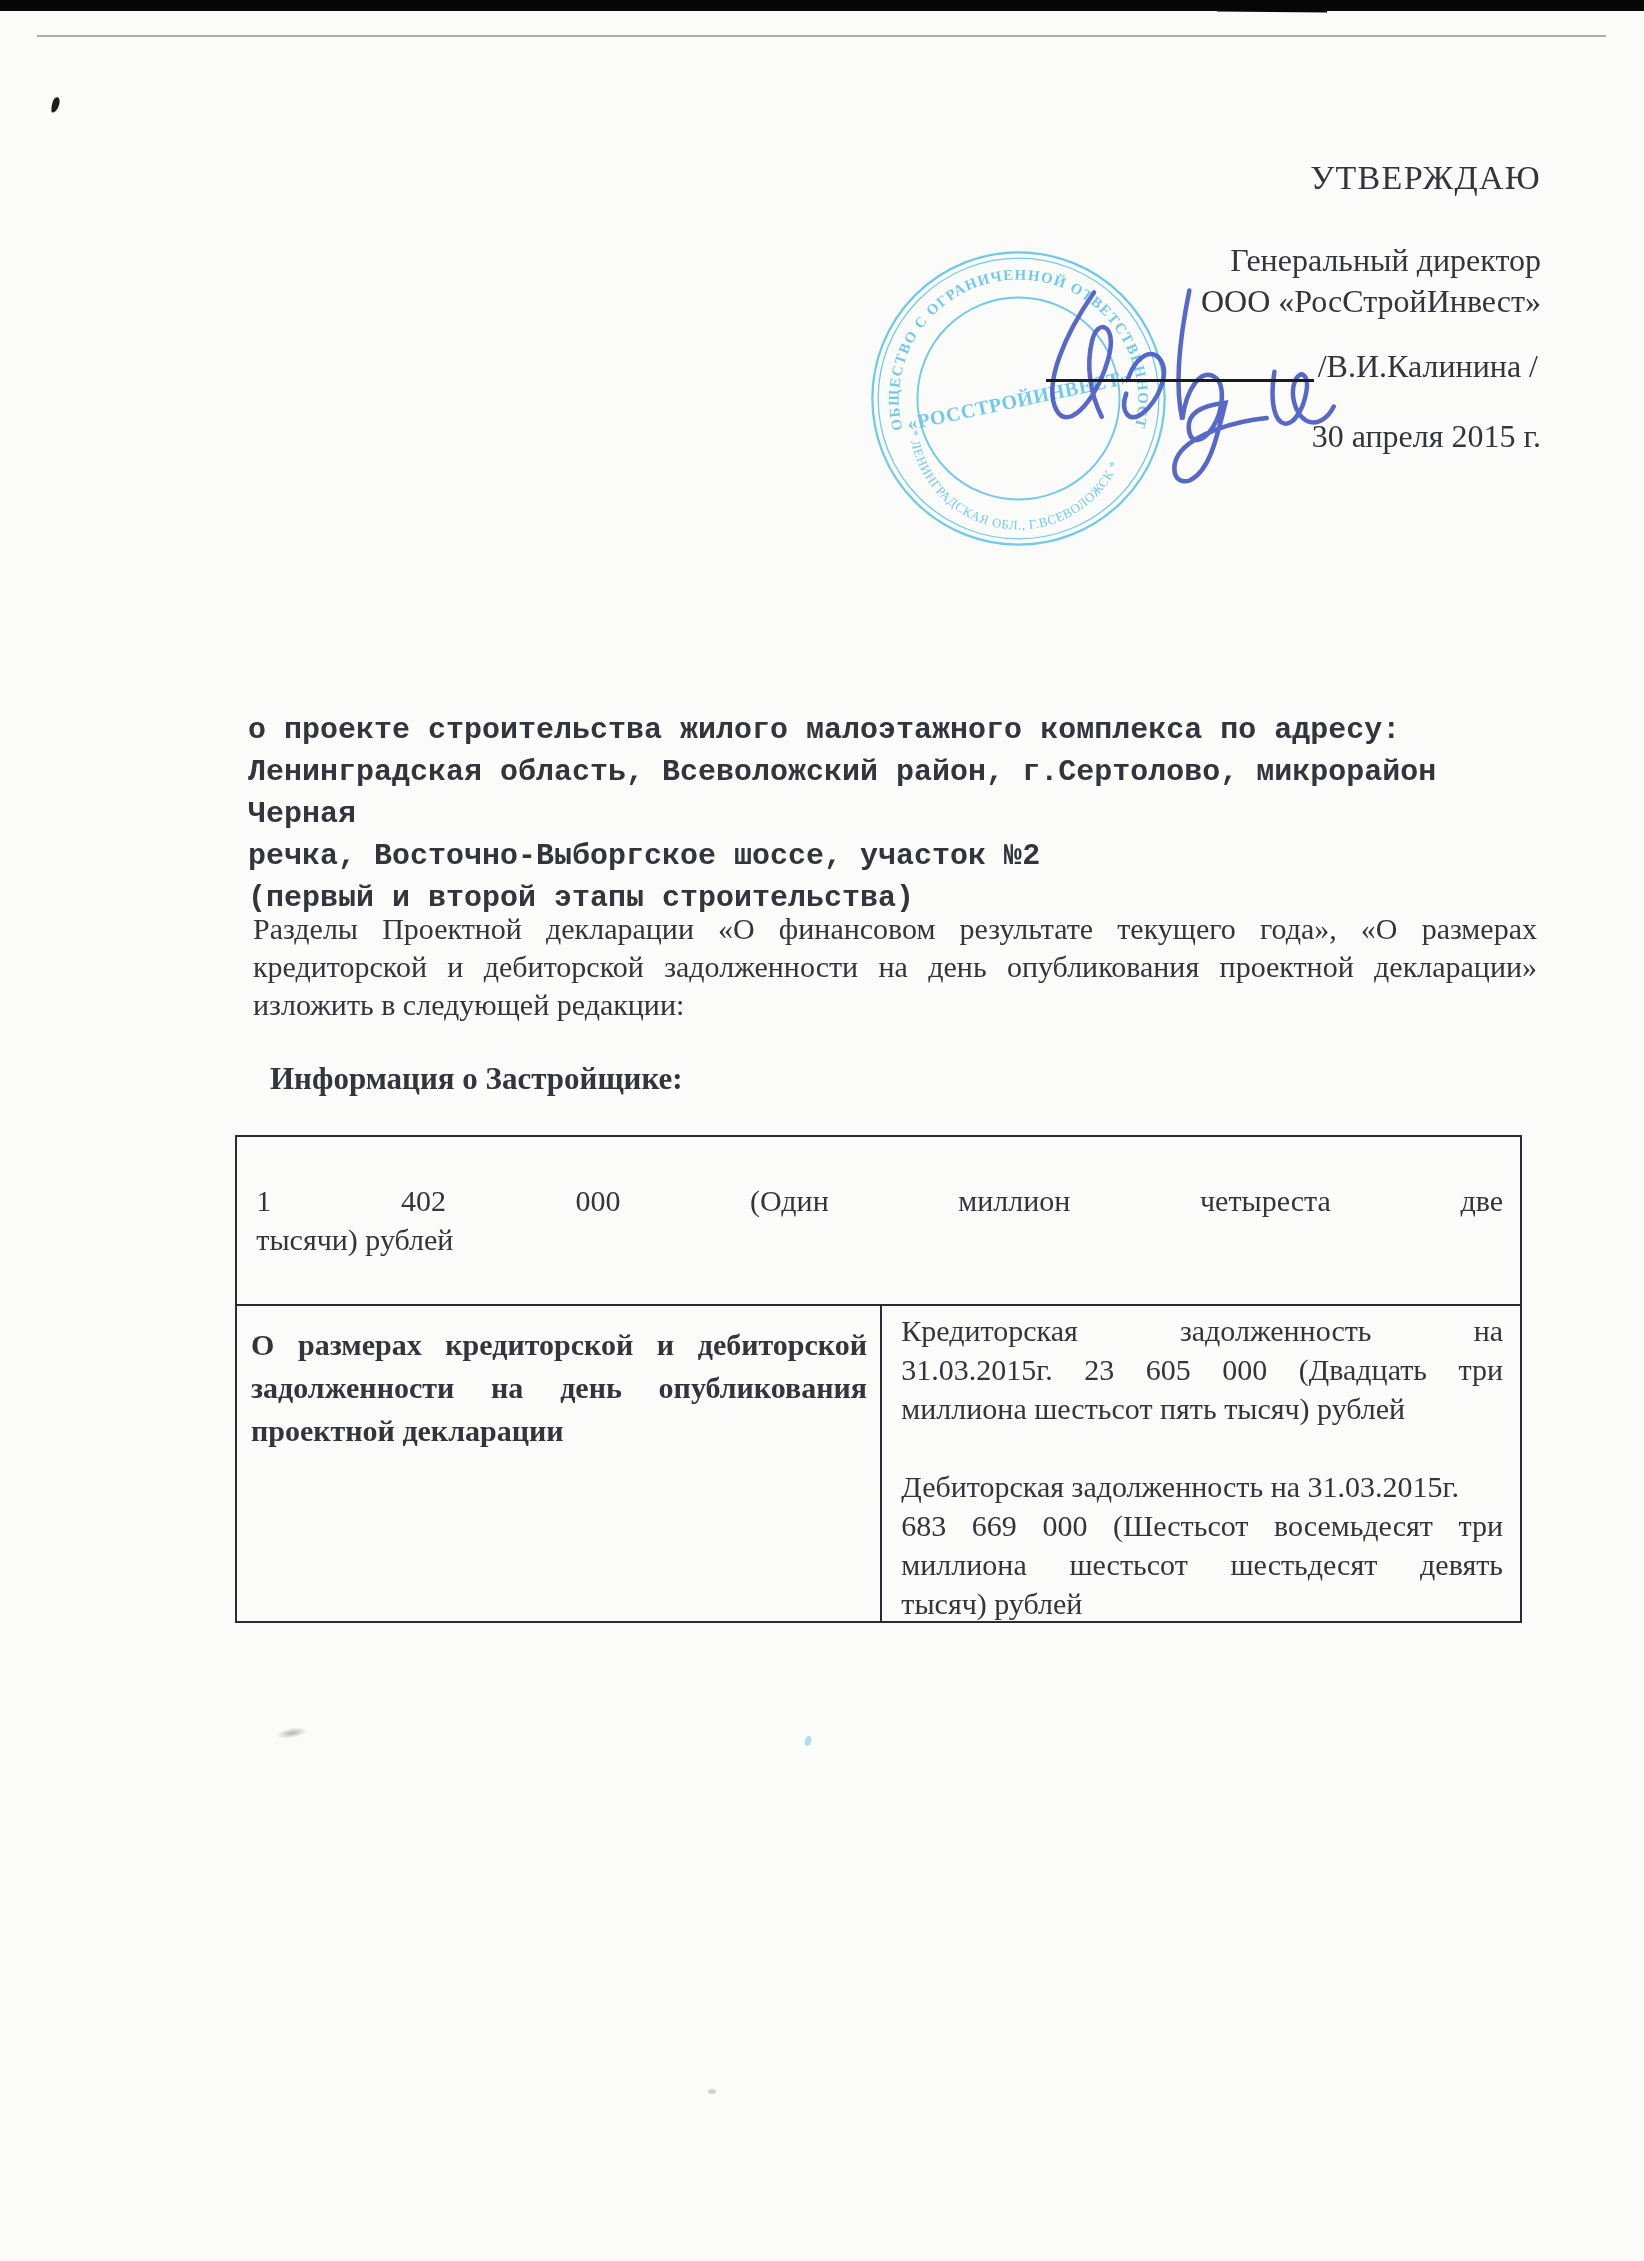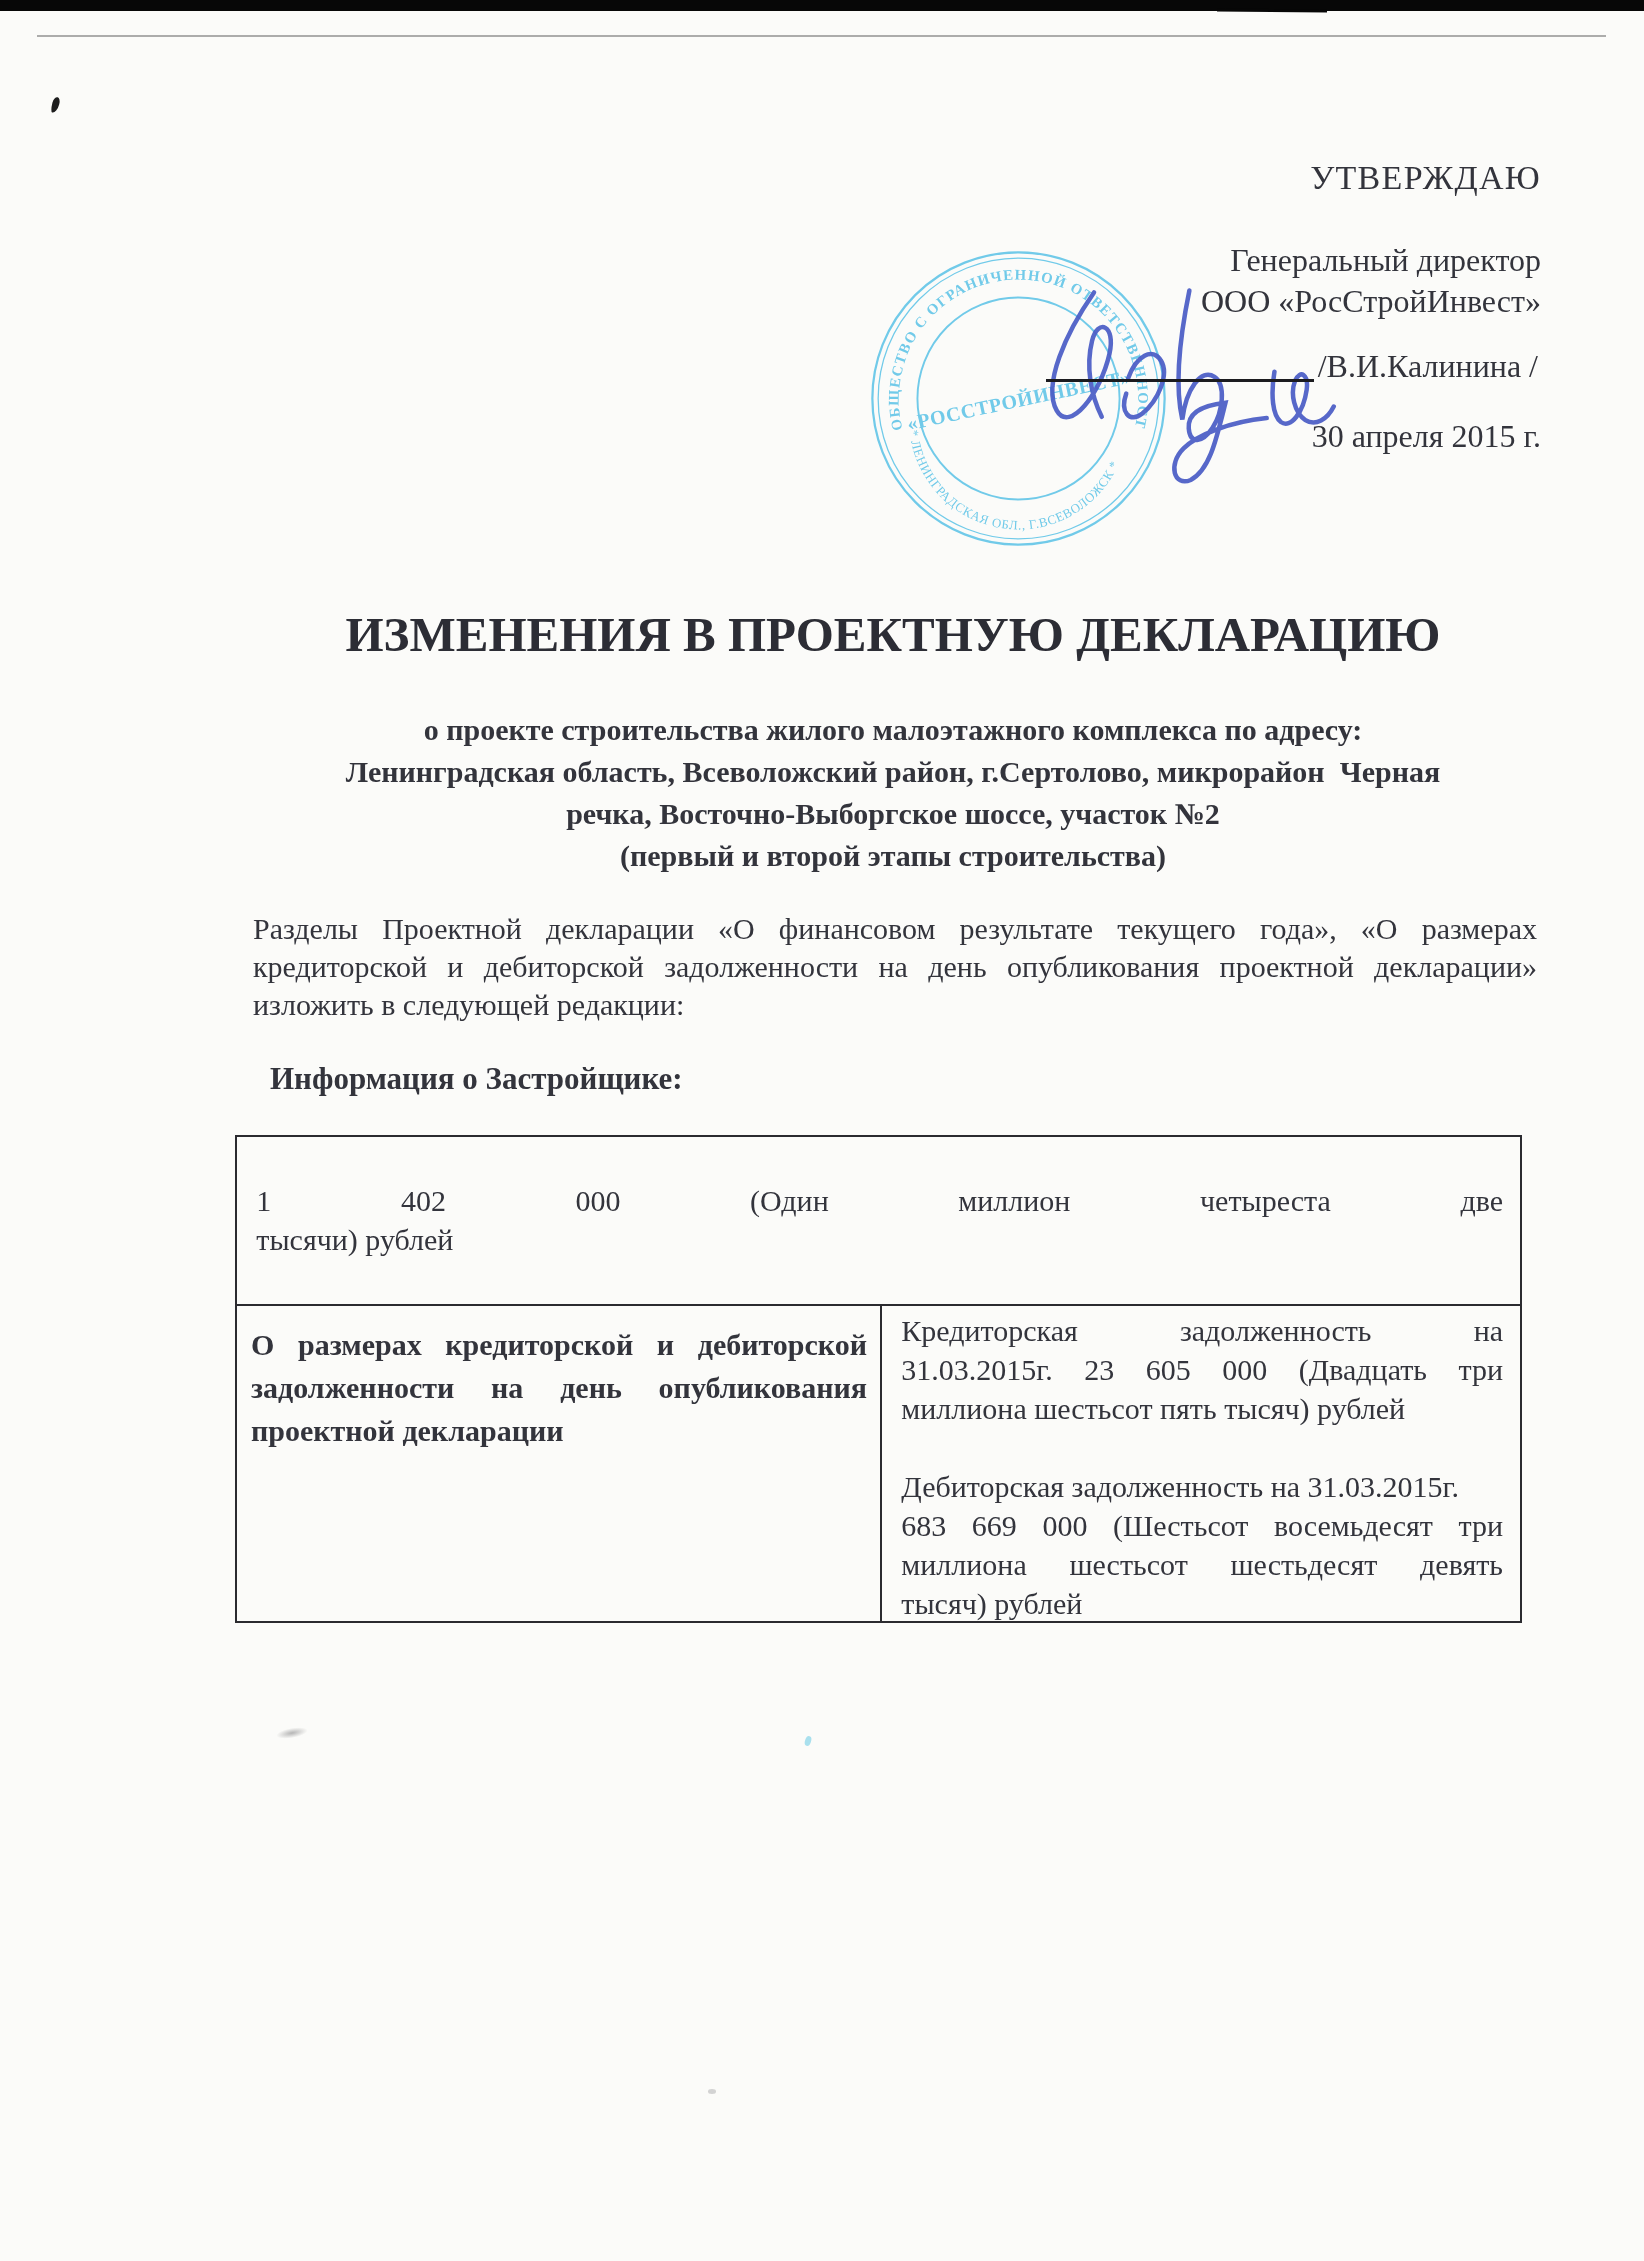--- a/index.html
+++ b/index.html
@@ -21,22 +21,22 @@
   .director{position:absolute;right:103px;top:240px;font-size:32px;line-height:41px;text-align:right;}
   .kalinina{position:absolute;right:106px;top:348px;font-size:32px;}
   .sig-date{position:absolute;right:103px;top:418px;font-size:32px;}
   .sig-line{position:absolute;left:1046px;top:379px;width:268px;height:3.2px;background:#1b1b1f;}
 
   .seal-svg{position:absolute;left:864px;top:244px;opacity:.82;}
   .sig-svg{position:absolute;left:996px;top:257px;}
 
   .doc-title{position:absolute;left:248px;top:606px;width:1290px;text-align:center;
     font-size:49px;font-weight:bold;color:#2c2d35;}
-  .subtitle{position:absolute;left:248px;top:709px;width:1290px;text-align:center;
-    font-weight:bold;font-size:30px;line-height:42px;}
+  .subtitle{position:absolute;left:248px;top:709px;width:1290px;
+    font-weight:bold;font-size:30px;line-height:42px;font-family:Liberation Mono, monospace;}
   .subtitle .line{white-space:pre-wrap;}
 
   .para{position:absolute;left:253px;top:910px;width:1284px;font-size:30px;line-height:38px;}
   .j{text-align:justify;text-align-last:justify;}
 
   .section-label{position:absolute;left:270px;top:1061px;font-size:31px;font-weight:bold;}
 
   .tbl{position:absolute;left:235px;top:1135px;width:1283px;border:2.6px solid #2b2b30;box-sizing:content-box;}
   .trow{display:flex;}
   .trow1{height:167px;border-bottom:2.6px solid #2b2b30;}
@@ -98,21 +98,20 @@
       <path d="M 205,188 C 218,152 243,140 256,161 C 269,182 252,222 227,243 C 207,259 192,240 202,212"></path>
       <path d="M 300,52 C 284,130 277,200 289,252 C 295,205 318,172 339,186 C 357,198 352,240 336,265 C 320,289 301,291 299,266 C 297,242 320,230 356,226 C 342,282 332,330 302,346 C 276,357 266,322 291,297 C 312,276 362,256 420,250"></path>
       <path d="M 432,178 C 426,214 429,246 442,256 C 457,267 477,241 482,206 C 485,182 472,174 464,192 C 456,212 463,242 480,253 C 496,263 514,252 524,232"></path>
     </g>
   </svg>
 
   <div class="sig-line"></div>
   <div class="kalinina">/В.И.Калинина /</div>
   <div class="sig-date">30 апреля 2015 г.</div>
 
-  <div class="doc-title">ИЗМЕНЕНИЯ В ПРОЕКТНУЮ ДЕКЛАРАЦИЮ</div>
 
   <div class="subtitle">
     <div class="line">о проекте строительства жилого малоэтажного комплекса по адресу:</div>
     <div class="line">Ленинградская область, Всеволожский район, г.Сертолово, микрорайон  Черная</div>
     <div class="line">речка, Восточно-Выборгское шоссе, участок №2</div>
     <div class="line">(первый и второй этапы строительства)</div>
   </div>
 
   <div class="para">
     <div class="j">Разделы Проектной декларации «О финансовом результате текущего года», «О размерах</div>

